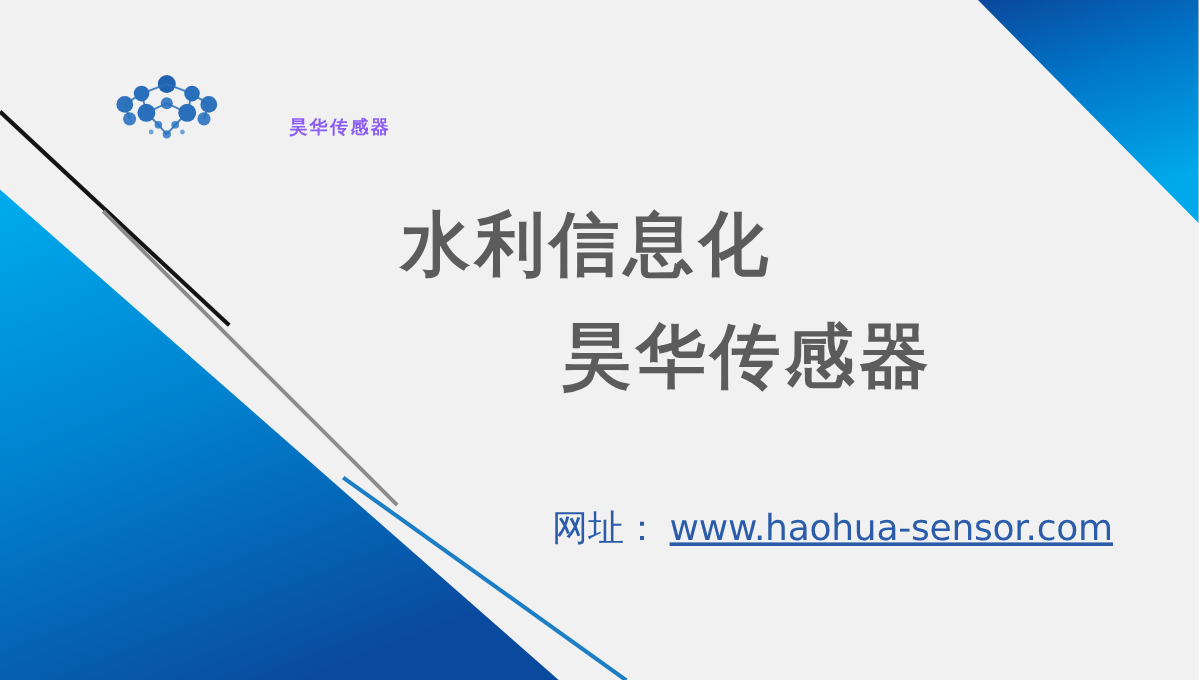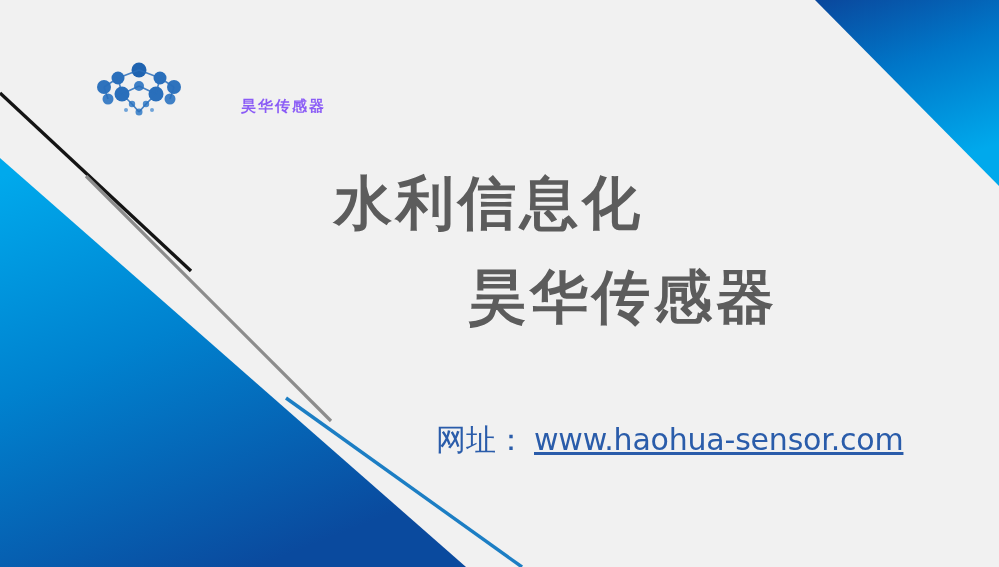--- a/index.html
+++ b/index.html
@@ -87,21 +87,21 @@
     color: #5c5c5c;
     line-height: 1;
     white-space: nowrap;
   }
   .title-line-1 { left: 318px; top: 6px; }
   .title-line-2 { left: 452px; top: 100px; }
 
   
   .url-line {
     position: absolute;
-    left: 436px;
+    left: 460px;
     top: 420px;
     height: 44px;
     display: flex;
     align-items: baseline;
     white-space: nowrap;
   }
   .url-label {
     font-family: "DejaVu Sans", "Liberation Sans", sans-serif;
     font-size: 30px;
     font-weight: 400;

